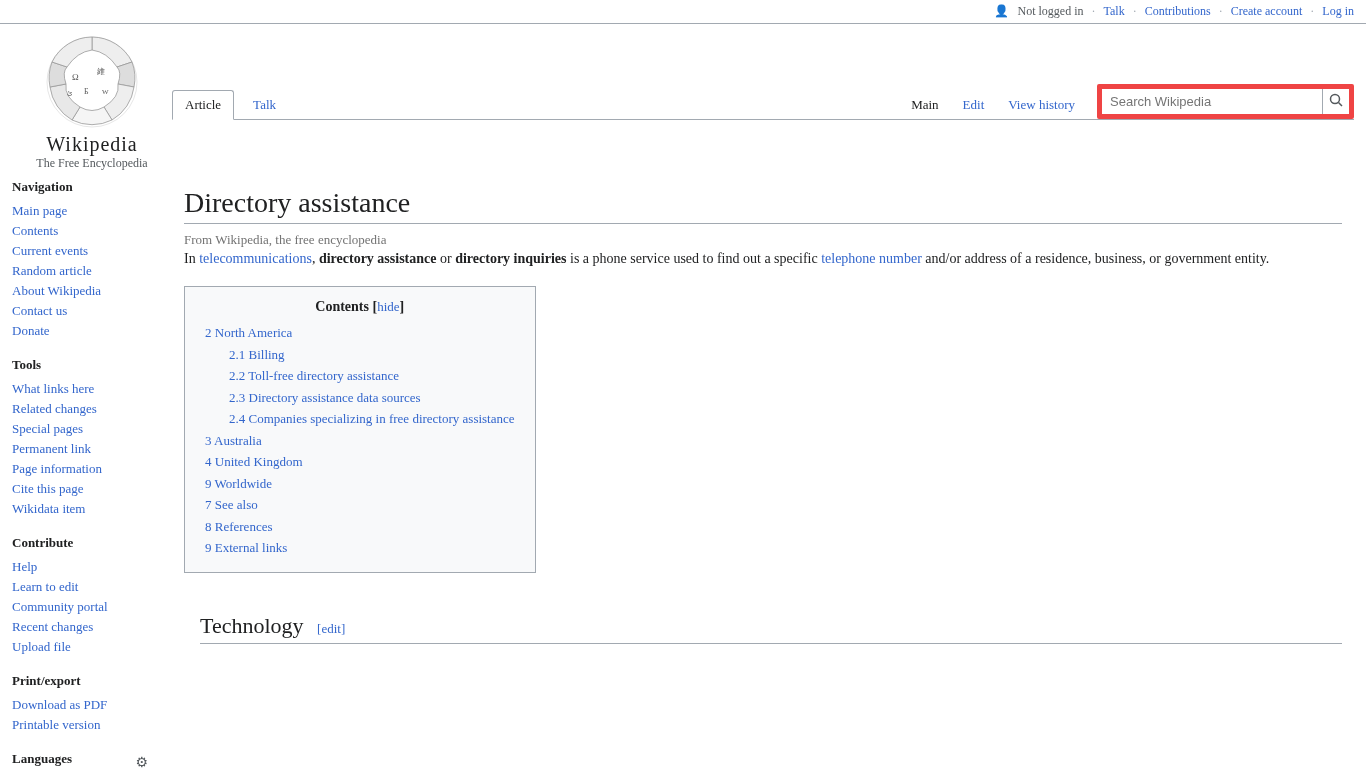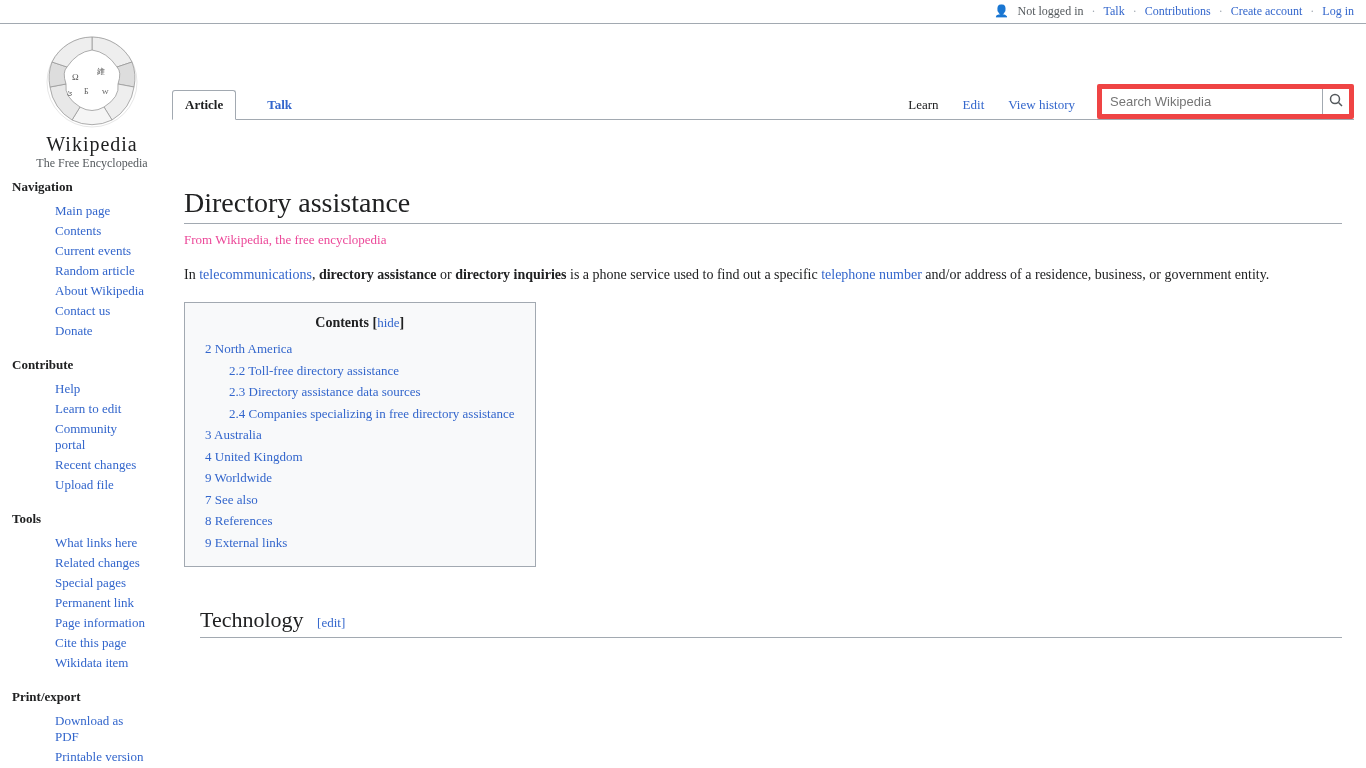--- a/index.html
+++ b/index.html
@@ -52,22 +52,21 @@
     #nav-tabs {
       display: flex;
       align-items: flex-end;
       flex: 1;
       border-bottom: 1px solid #a2a9b1;
       padding-bottom: 0;
     }
     #article-tabs {
       display: flex;
       align-items: center;
-      gap: 16px;
-      font-weight: bold;
+      gap: 4px;
     }
     .tab {
       padding: 6px 12px;
       font-size: 13px;
       cursor: pointer;
       border: 1px solid transparent;
       border-bottom: none;
       border-radius: 3px 3px 0 0;
       background: transparent;
       color: #3366cc;
@@ -137,41 +136,39 @@
       color: #202122;
       margin-bottom: 4px;
       padding-bottom: 2px;
     }
     .sidebar-item {
       display: block;
       padding: 2px 0;
       color: #3366cc;
       font-size: 13px;
       cursor: pointer;
-      margin-left: 43px;
     }
 
     
     #content {
       flex: 1;
       padding: 16px 24px;
       min-width: 0;
     }
     #page-title-el {
       font-family: 'Linux Libertine', Georgia, serif;
       font-size: 28px;
       font-weight: normal;
       border-bottom: 1px solid #a2a9b1;
       padding-bottom: 4px;
       margin-bottom: 8px;
     }
     #from-wikipedia {
       font-size: 13px;
-      color: #ec4899;
-      margin-bottom: 16px;
+      color: #737373;
     }
     .intro-text {
       font-size: 14px;
       line-height: 1.6;
       margin-bottom: 16px;
     }
 
     
     #toc {
       display: inline-block;
@@ -260,21 +257,21 @@
     <div id="logo-title">Wikipedia</div>
     <div id="logo-subtitle">The Free Encyclopedia</div>
   </div>
 
   <div id="nav-tabs">
     <div id="article-tabs">
       <div class="tab active">Article</div>
       <div class="tab">Talk</div>
     </div>
     <div id="view-tabs">
-      <div class="view-tab active">Learn</div>
+      <div class="view-tab active">Main</div>
       <div class="view-tab">Edit</div>
       <div class="view-tab">View history</div>
       <form id="search-form">
         <input id="search-input" type="text" placeholder="Search Wikipedia" style="">
         <button id="search-btn" type="submit">
           <svg width="14" height="14" viewBox="0 0 14 14">
             <circle cx="6" cy="6" r="4.5" fill="none" stroke="#54595d" stroke-width="1.5"></circle>
             <line x1="9.5" y1="9.5" x2="13" y2="13" stroke="#54595d" stroke-width="1.5"></line>
           </svg>
         </button>
@@ -291,40 +288,40 @@
       <a class="sidebar-item">Main page</a>
       <a class="sidebar-item">Contents</a>
       <a class="sidebar-item">Current events</a>
       <a class="sidebar-item">Random article</a>
       <a class="sidebar-item">About Wikipedia</a>
       <a class="sidebar-item">Contact us</a>
       <a class="sidebar-item">Donate</a>
     </div>
 
     <div class="sidebar-section">
-      <div class="sidebar-heading">Contribute</div>
-      <a class="sidebar-item">Help</a>
-      <a class="sidebar-item">Learn to edit</a>
-      <a class="sidebar-item">Community portal</a>
-      <a class="sidebar-item">Recent changes</a>
-      <a class="sidebar-item">Upload file</a>
-    </div>
-
-    <div class="sidebar-section">
       <div class="sidebar-heading">Tools</div>
       <a class="sidebar-item">What links here</a>
       <a class="sidebar-item">Related changes</a>
       <a class="sidebar-item">Special pages</a>
       <a class="sidebar-item">Permanent link</a>
       <a class="sidebar-item">Page information</a>
       <a class="sidebar-item">Cite this page</a>
       <a class="sidebar-item">Wikidata item</a>
     </div>
 
     <div class="sidebar-section">
+      <div class="sidebar-heading">Contribute</div>
+      <a class="sidebar-item">Help</a>
+      <a class="sidebar-item">Learn to edit</a>
+      <a class="sidebar-item">Community portal</a>
+      <a class="sidebar-item">Recent changes</a>
+      <a class="sidebar-item">Upload file</a>
+    </div>
+
+    <div class="sidebar-section">
       <div class="sidebar-heading">Print/export</div>
       <a class="sidebar-item">Download as PDF</a>
       <a class="sidebar-item">Printable version</a>
     </div>
 
     <div class="sidebar-section">
       <div style="display:flex; align-items:center; justify-content:space-between;">
         <div class="sidebar-heading">Languages</div>
         <span style="cursor:pointer; color:#54595d; font-size:14px;">⚙</span>
       </div>
@@ -341,20 +338,21 @@
     </p>
 
     
     <div id="toc">
       <div id="toc-title">
         Contents [<a id="toc-hide">hide</a>]
       </div>
       <ul class="toc-list">
         <li class="toc-item"><a>2 North America</a>
           <ul class="toc-list">
+            <li class="toc-item toc-sub"><a>2.1 Billing</a></li>
             <li class="toc-item toc-sub"><a>2.2 Toll-free directory assistance</a></li>
             <li class="toc-item toc-sub"><a>2.3 Directory assistance data sources</a></li>
             <li class="toc-item toc-sub"><a>2.4 Companies specializing in free directory assistance</a></li>
           </ul>
         </li>
         <li class="toc-item"><a>3 Australia</a></li>
         <li class="toc-item"><a>4 United Kingdom</a>
         </li>
         <li class="toc-item"><a>9 Worldwide</a></li>
         <li class="toc-item"><a>7 See also</a></li>

